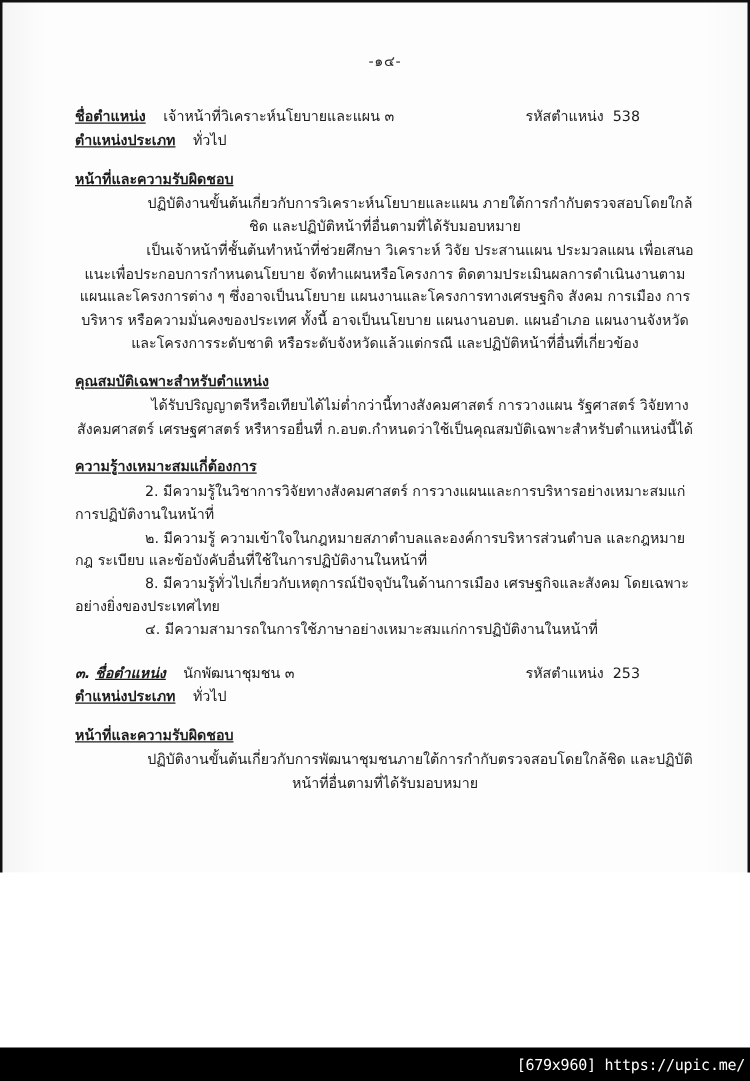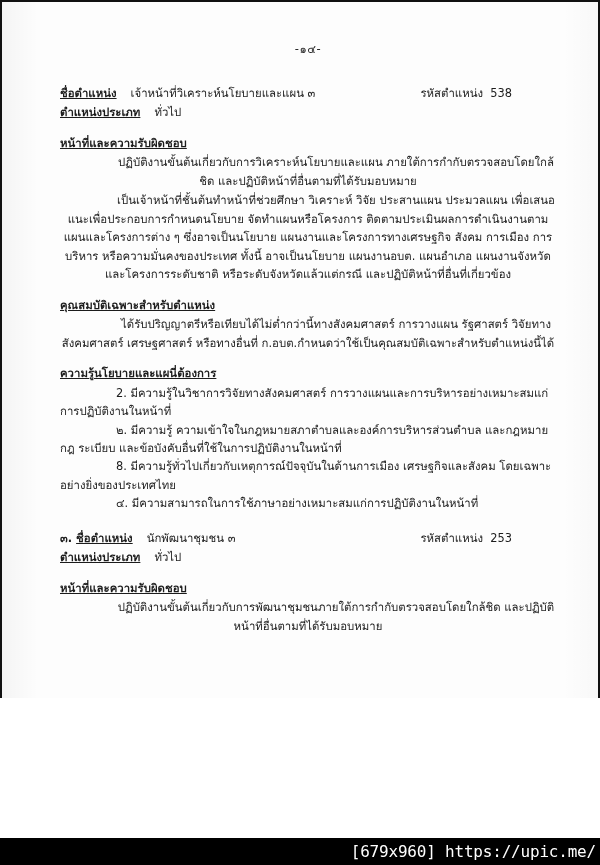--- a/index.html
+++ b/index.html
@@ -79,21 +79,21 @@
   }
   .field-value {
     margin-left: 14px;
     flex: 0 0 auto;
   }
   .field-code {
     margin-left: auto;
     padding-right: 44px;
     flex: 0 0 auto;
   }
-  .field-label.numbered { text-decoration: none; }
+  .field-label.numbered { text-decoration: none; font-style: italic; }
   .field-label.numbered .lbl-underline { text-decoration: underline; }
 
   .section-heading {
     text-decoration: underline;
     font-weight: 600;
     margin: 12px 0 1px 0;
     display: block;
   }
 
   .para {
@@ -116,21 +116,21 @@
     width: 600px;
     height: 27px;
     background: #000000;
     display: flex;
     align-items: center;
     justify-content: flex-end;
     padding-right: 4px;
   }
   #watermark-text {
     color: #ffffff;
-    font-size: 16px;
+    font-size: 12px;
     font-family: "DejaVu Sans Mono", "Liberation Mono", monospace;
     letter-spacing: -0.2px;
     white-space: nowrap;
   }
 </style>
 </head>
 <body>
 
 <div id="scan-page">
   <div id="paper-surface"></div>
@@ -153,23 +153,23 @@
           <span class="field-label">ตำแหน่งประเภท</span>
           <span class="field-value">ทั่วไป</span>
         </div>
 
         <span class="section-heading">หน้าที่และความรับผิดชอบ</span>
         <p class="para">ปฏิบัติงานขั้นต้นเกี่ยวกับการวิเคราะห์นโยบายและแผน  ภายใต้การกำกับตรวจสอบโดยใกล้ชิด และปฏิบัติหน้าที่อื่นตามที่ได้รับมอบหมาย</p>
 
         <p class="para">เป็นเจ้าหน้าที่ชั้นต้นทำหน้าที่ช่วยศึกษา วิเคราะห์ วิจัย ประสานแผน ประมวลแผน เพื่อเสนอแนะเพื่อประกอบการกำหนดนโยบาย จัดทำแผนหรือโครงการ ติดตามประเมินผลการดำเนินงานตามแผนและโครงการต่าง ๆ ซึ่งอาจเป็นนโยบาย แผนงานและโครงการทางเศรษฐกิจ สังคม การเมือง การบริหาร หรือความมั่นคงของประเทศ ทั้งนี้ อาจเป็นนโยบาย แผนงานอบต. แผนอำเภอ แผนงานจังหวัด และโครงการระดับชาติ หรือระดับจังหวัดแล้วแต่กรณี และปฏิบัติหน้าที่อื่นที่เกี่ยวข้อง</p>
 
         <span class="section-heading">คุณสมบัติเฉพาะสำหรับตำแหน่ง</span>
-        <p class="para">ได้รับปริญญาตรีหรือเทียบได้ไม่ต่ำกว่านี้ทางสังคมศาสตร์ การวางแผน รัฐศาสตร์ วิจัยทางสังคมศาสตร์ เศรษฐศาสตร์ หรือทางอื่นที่ ก.อบต.กำหนดว่าใช้เป็นคุณสมบัติเฉพาะสำหรับตำแหน่งนี้ได้</p>
+        <p class="para">ได้รับปริญญาตรีหรือเทียบได้ไม่ต่ำกว่านี้ทางสังคมศาสตร์ การวางแผน รัฐศาสตร์ วิจัยทางสังคมศาสตร์ เศรษฐศาสตร์ หรืหารอยื่นที่ ก.อบต.กำหนดว่าใช้เป็นคุณสมบัติเฉพาะสำหรับตำแหน่งนี้ได้</p>
 
-        <span class="section-heading">ความรู้นโยบายและแผนี่ต้องการ</span>
+        <span class="section-heading">ความรู้างเหมาะสมแกี่ต้องการ</span>
         <p class="list-item">2. มีความรู้ในวิชาการวิจัยทางสังคมศาสตร์  การวางแผนและการบริหารอย่างเหมาะสมแก่การปฏิบัติงานในหน้าที่</p>
         <p class="list-item">๒. มีความรู้ ความเข้าใจในกฎหมายสภาตำบลและองค์การบริหารส่วนตำบล และกฎหมายกฎ ระเบียบ และข้อบังคับอื่นที่ใช้ในการปฏิบัติงานในหน้าที่</p>
         <p class="list-item">8. มีความรู้ทั่วไปเกี่ยวกับเหตุการณ์ปัจจุบันในด้านการเมือง เศรษฐกิจและสังคม โดยเฉพาะอย่างยิ่งของประเทศไทย</p>
         <p class="list-item">๔. มีความสามารถในการใช้ภาษาอย่างเหมาะสมแก่การปฏิบัติงานในหน้าที่</p>
       </div>
 
       <div class="spacer-md"></div>
 
       <div>
 

